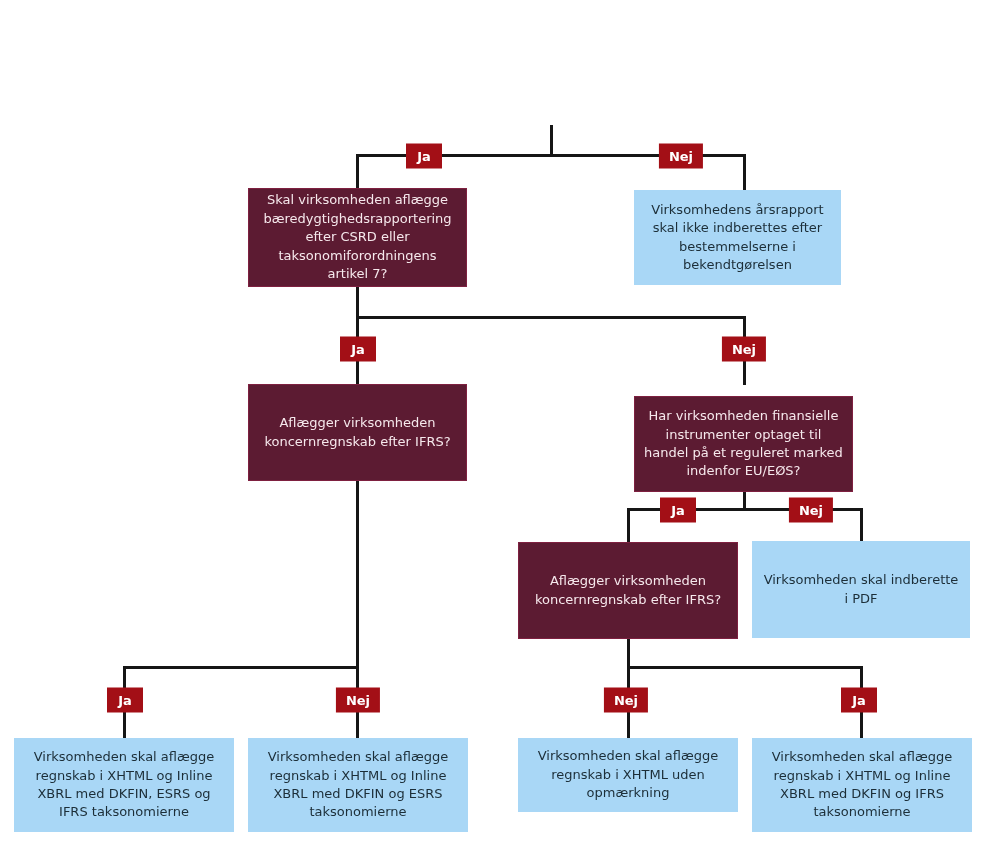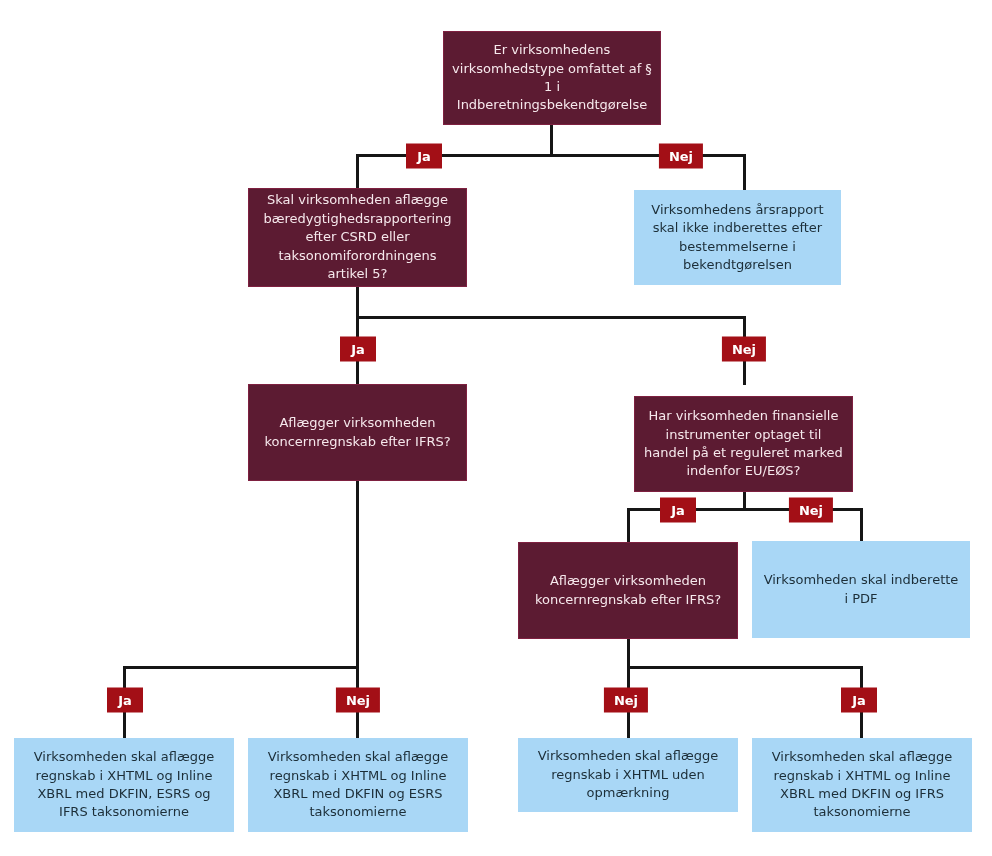--- a/index.html
+++ b/index.html
@@ -76,23 +76,22 @@
 
   <div class="line" style="left:356px; top:481px; width:3px; height:257px;"></div>
   <div class="line" style="left:123px; top:666px; width:236px; height:3px;"></div>
   <div class="line" style="left:123px; top:666px; width:3px; height:72px;"></div>
 
   <div class="line" style="left:627px; top:639px; width:3px; height:30px;"></div>
   <div class="line" style="left:627px; top:666px; width:236px; height:3px;"></div>
   <div class="line" style="left:627px; top:666px; width:3px; height:72px;"></div>
   <div class="line" style="left:860px; top:666px; width:3px; height:72px;"></div>
 
-  <div class="node decision" style="left:443px; top:31px; width:218px; height:94px;">Er virksomhedens virksomhedstype omfattet af § 1 i Indberetningsbekendtgørelse</div>
 
-  <div class="node decision" style="left:248px; top:188px; width:219px; height:99px;">Skal virksomheden aflægge bæredygtighedsrapportering efter CSRD eller taksonomiforordningens artikel 5?</div>
+  <div class="node decision" style="left:248px; top:188px; width:219px; height:99px;">Skal virksomheden aflægge bæredygtighedsrapportering efter CSRD eller taksonomiforordningens artikel 7?</div>
 
   <div class="node end" style="left:634px; top:190px; width:207px; height:95px;">Virksomhedens årsrapport skal ikke indberettes efter bestemmelserne i bekendtgørelsen</div>
 
   <div class="node decision" style="left:248px; top:384px; width:219px; height:97px;">Aflægger virksomheden koncernregnskab efter IFRS?</div>
 
   <div class="node decision" style="left:634px; top:385px; width:219px; height:96px;margin-top:11px;">Har virksomheden finansielle instrumenter optaget til handel på et reguleret marked indenfor EU/EØS?</div>
 
   <div class="node decision" style="left:518px; top:542px; width:220px; height:97px;">Aflægger virksomheden koncernregnskab efter IFRS?</div>
 
   <div class="node end" style="left:752px; top:541px; width:218px; height:97px;">Virksomheden skal indberette i PDF</div>

